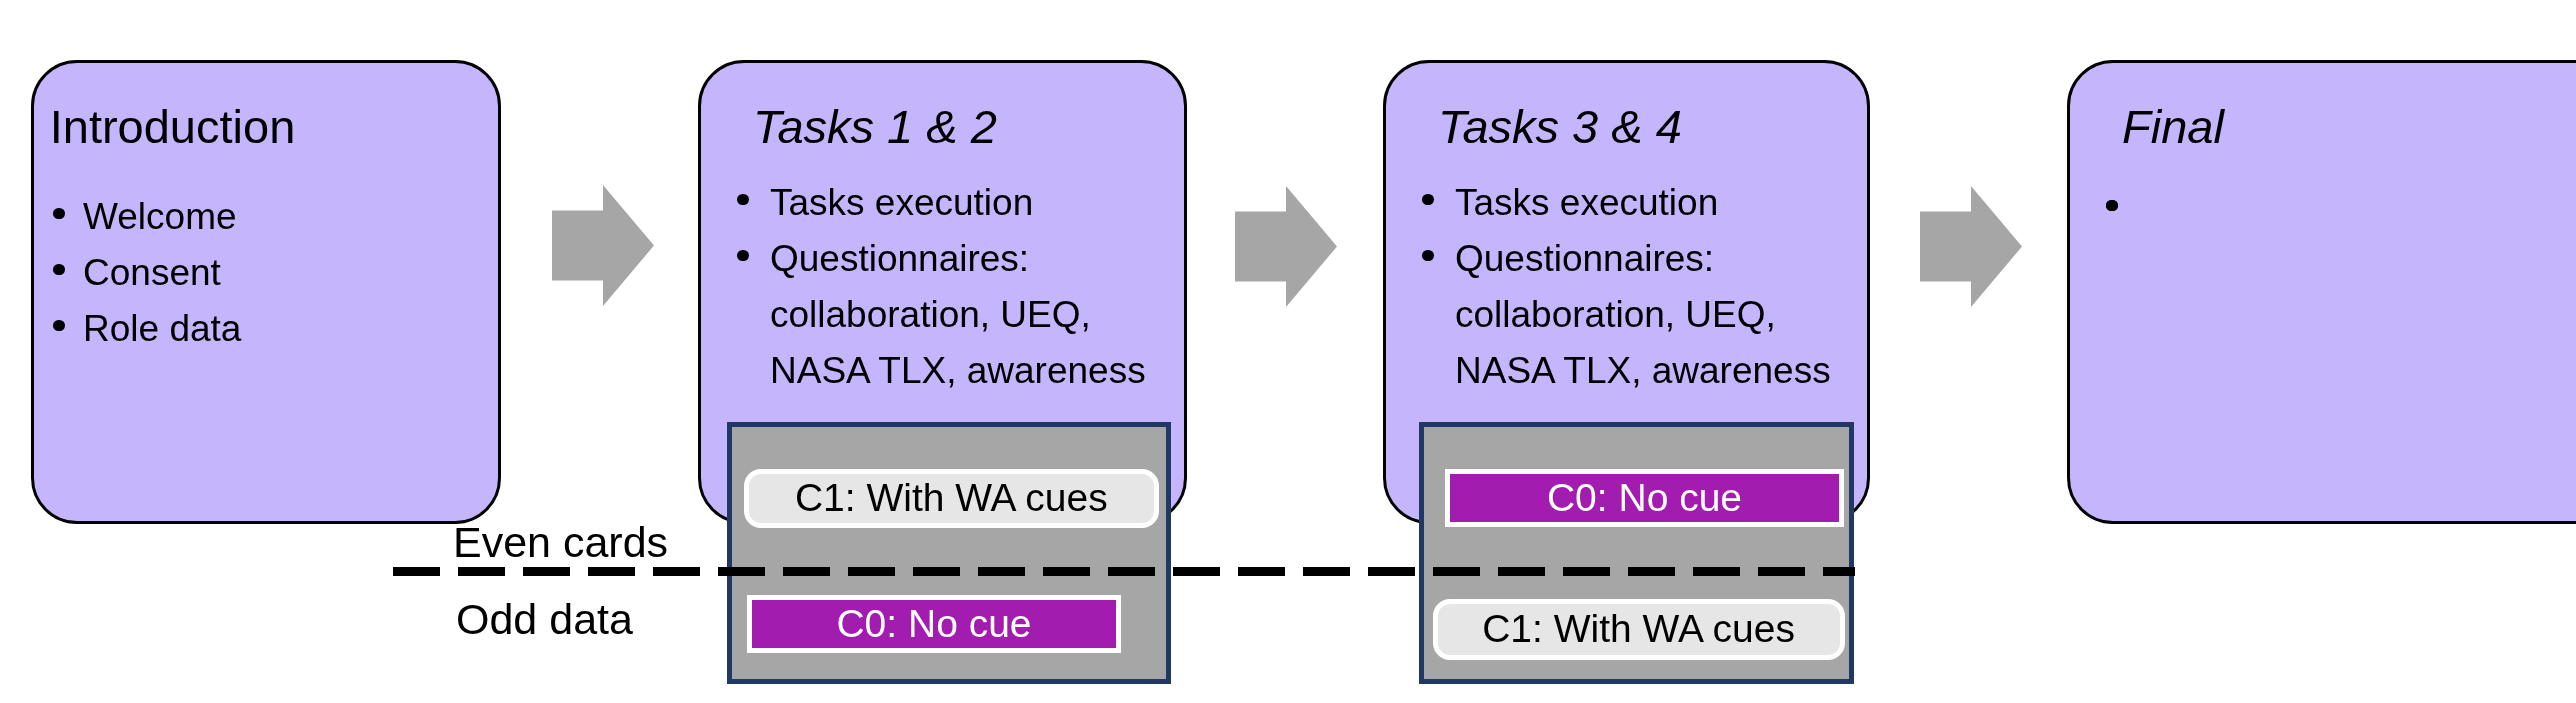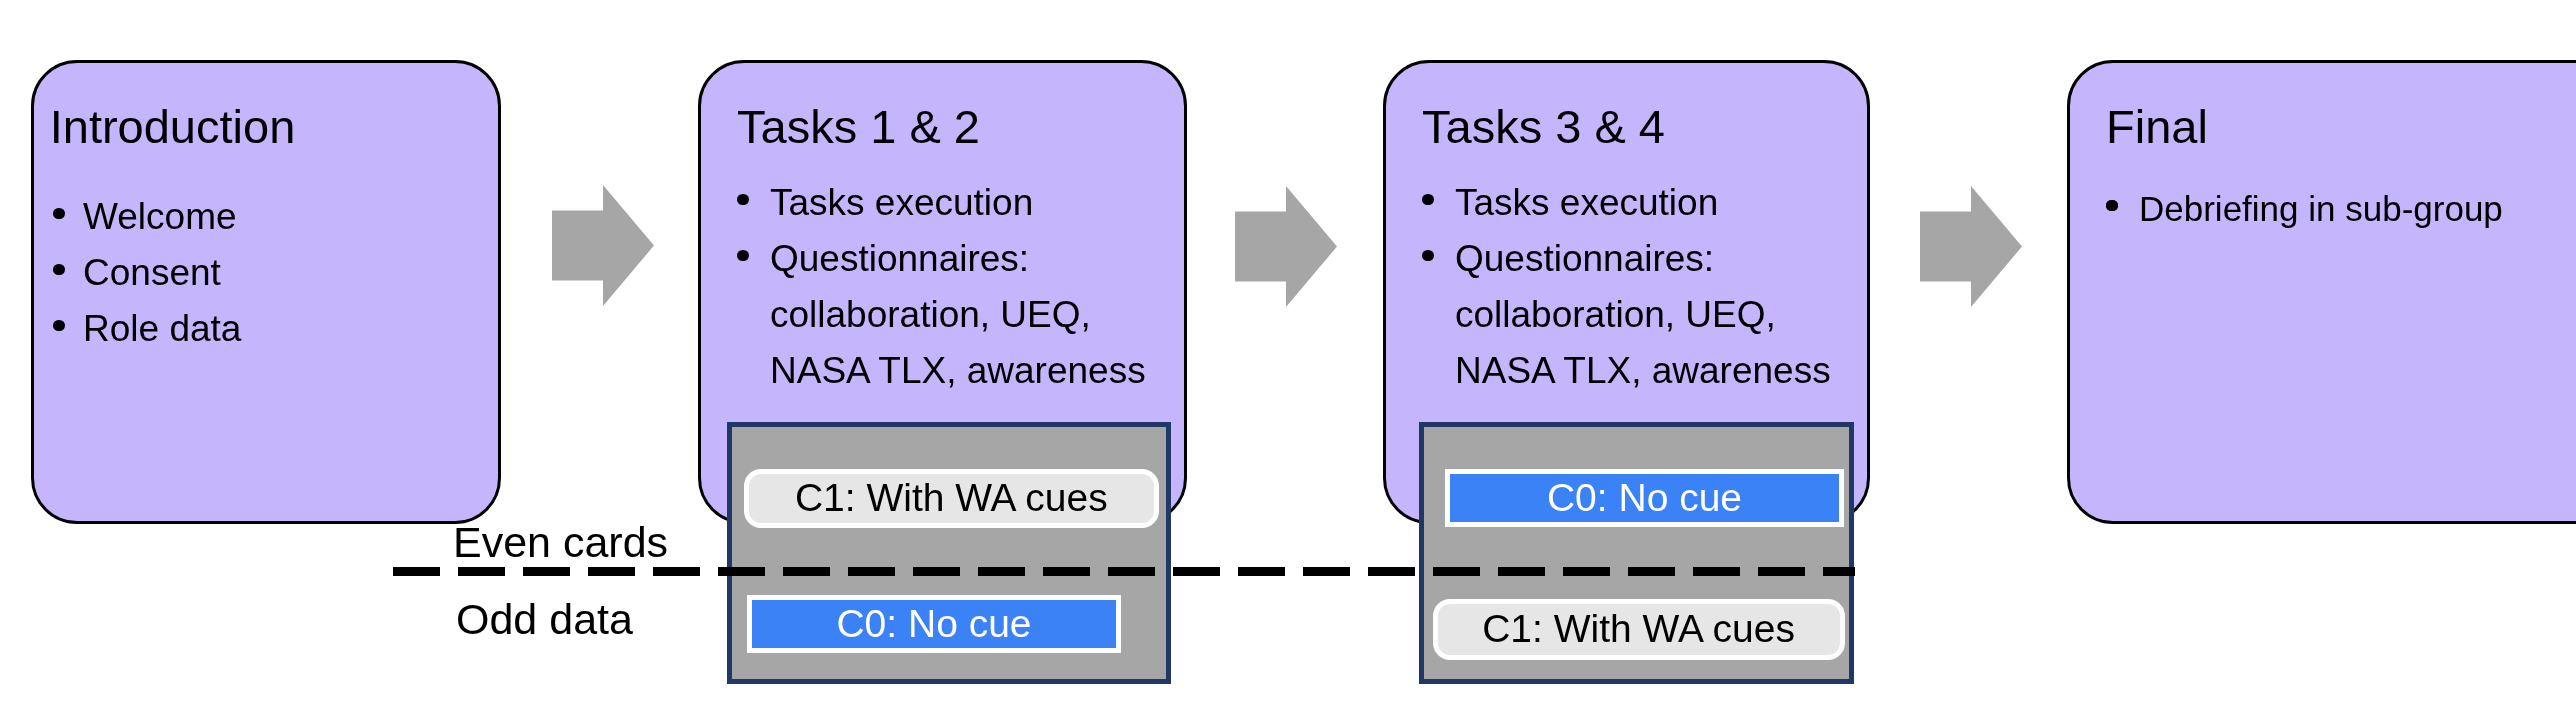--- a/index.html
+++ b/index.html
@@ -54,21 +54,21 @@
     width: 11.8px;
     height: 11.8px;
     border-radius: 50%;
     background: #000000;
   }
   
   .p1 .phase-title { left: 15.7px; }
   .p1 .bullets { left: 19px; top: 126px; width: 424px; }
   .p1 .bullets li { padding-left: 30px; }
 
-  .p2 .phase-title, .p3 .phase-title, .p4 .phase-title { left: 36px; }
+  .p2 .phase-title, .p3 .phase-title, .p4 .phase-title { left: 52px; font-style: italic; }
   .p2 .bullets, .p3 .bullets { left: 36px; top: 112px; width: 418px; }
   .p2 .bullets li, .p3 .bullets li { padding-left: 33px; }
 
   .p4 .bullets { left: 36px; top: 118px; width: 404px; }
   .p4 .bullets li { padding-left: 33px; font-size: 35px; line-height: 55px; }
   .p4 .bullets li .dot { top: 19px; }
 
   
   .arrow {
     position: absolute;
@@ -96,21 +96,21 @@
   .badge {
     position: absolute;
     box-sizing: border-box;
     border: 5.5px solid #ffffff;
     font-size: 39px;
     text-align: center;
     white-space: nowrap;
     overflow: hidden;
   }
   .badge.light { background: #e7e6e6; color: #000000; border-radius: 17px; }
-  .badge.dark  { background: #3b82f6; color: #ffffff; }
+  .badge.dark  { background: #a21caf; color: #ffffff; }
 
   .pa .badge.b-top    { left: 11.8px; top: 42px;  width: 415px; height: 59px; line-height: 48px; }
   .pa .badge.b-bottom { left: 15px; top: 168px; width: 374px; height: 58px; line-height: 47px; }
   .pb .badge.b-top    { left: 21px; top: 42px;  width: 399px; height: 58px; line-height: 47px; }
   .pb .badge.b-bottom { left: 8.6px; top: 172px; width: 412px; height: 61px; line-height: 50px; }
 
   
   .divider {
     position: absolute;
     left: 393px;
@@ -190,21 +190,20 @@
   <div class="arrow a3"></div>
 
   <div class="phase p4" style="left:2067px; width:559px;">
     <div class="phase-title">Final</div>
     <ul class="bullets">
       <li>
         <span class="dot"></span>
       </li>
       <li>
         <span class="dot"></span>
-        <span>Debriefing in sub-group</span>
       </li>
     </ul>
   </div>
 
   <div class="panel pa">
     <div class="badge light b-top">C1: With WA cues</div>
     <div class="badge dark b-bottom">C0: No cue</div>
   </div>
 
   <div class="panel pb">

